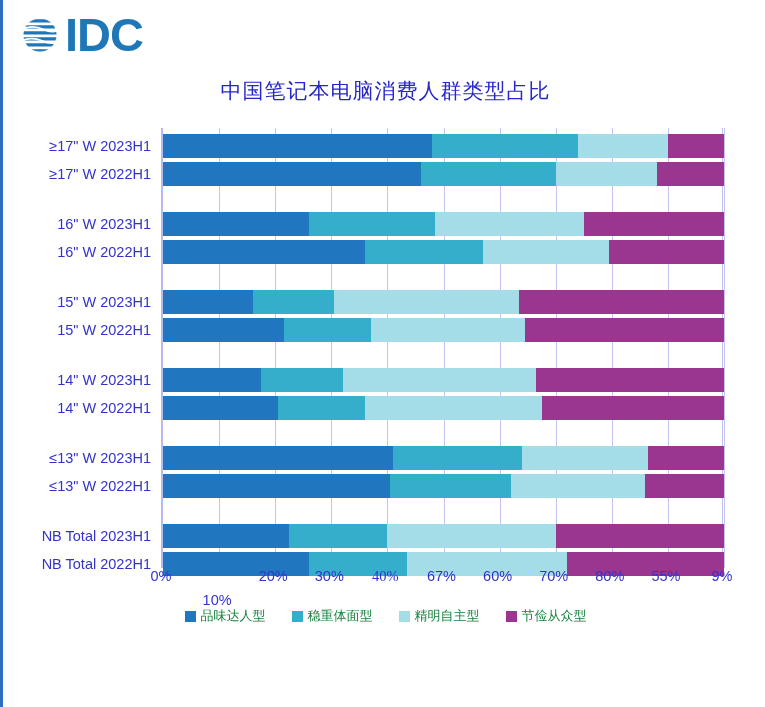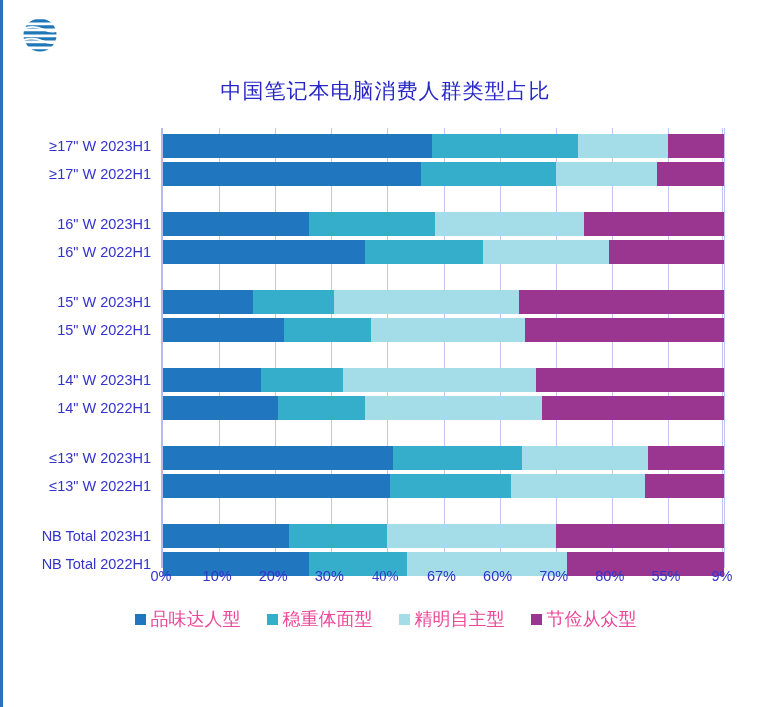--- a/index.html
+++ b/index.html
@@ -70,21 +70,21 @@
     transform: translateX(-50%);
     font-size: 14.5px; color: #3333cc; white-space: nowrap;
   }
   
   #legend {
     position: absolute; left: 0; top: 607px; width: 765px;
     display: flex; justify-content: center; align-items: center; gap: 26px;
   }
   .legend-item { display: flex; align-items: center; gap: 5px; }
   .legend-swatch { width: 11px; height: 11px; display: block; }
-  .legend-label { font-size: 18px; color: #ec4899; white-space: nowrap; }
+  .legend-label { font-size: 13px; color: #15803d; white-space: nowrap; }
   
   #source {
     position: absolute; left: 16px; top: 655px;
     font-size: 14.5px; color: #3333cc;
   }
 </style>
 </head>
 <body>
 
 <div id="page">
@@ -100,20 +100,21 @@
         <path d="M6 16 h88 v7 H6 z"></path>
         <path d="M2 29 h96 v7 H2 z"></path>
         <path d="M0 42 h100 v7 H0 z"></path>
         <path d="M0 55 h100 v7 H0 z"></path>
         <path d="M2 68 h96 v7 H2 z"></path>
         <path d="M6 81 h88 v7 H6 z"></path>
       </g>
       <path d="M14 36 q22 -8 44 2 q18 8 30 2" stroke="#ffffff" stroke-width="4" fill="none"></path>
       <path d="M10 62 q22 -9 46 1 q18 8 32 2" stroke="#ffffff" stroke-width="4" fill="none"></path>
     </svg>
+    <span id="logo-text">IDC</span>
   </div>
 
   <div id="chart-title">中国笔记本电脑消费人群类型占比</div>
 
   <div id="plot-wrap">
     <div id="cat-labels">
         <div class="cat-label" style="top: 11px;">≥17" W 2023H1</div>
         <div class="cat-label" style="top: 39px;">≥17" W 2022H1</div>
         <div class="cat-label" style="top: 89px;">16" W 2023H1</div>
         <div class="cat-label" style="top: 117px;">16" W 2022H1</div>
@@ -208,21 +209,21 @@
           <div class="seg" style="left: 0px; width: 145.86px; background: rgb(32, 119, 192);"></div>
           <div class="seg" style="left: 145.86px; width: 98.175px; background: rgb(53, 174, 203);"></div>
           <div class="seg" style="left: 244.035px; width: 159.885px; background: rgb(164, 221, 232);"></div>
           <div class="seg" style="left: 403.92px; width: 157.08px; background: rgb(155, 54, 144);"></div>
         </div>
       </div>
   </div>
 
   <div id="x-axis">
       <div class="x-tick" style="left: 0px;">0%</div>
-      <div class="x-tick" style="left: 56.1px;">10%</div>
+      <div class="x-tick" style="left: 56.1px; margin-top: 24px;">10%</div>
       <div class="x-tick" style="left: 112.2px;">20%</div>
       <div class="x-tick" style="left: 168.3px;">30%</div>
       <div class="x-tick" style="left: 224.4px; font-family: Liberation Serif, serif;">40%</div>
       <div class="x-tick" style="left: 280.5px;">67%</div>
       <div class="x-tick" style="left: 336.6px; text-align: right;">60%</div>
       <div class="x-tick" style="left: 392.7px;">70%</div>
       <div class="x-tick" style="left: 448.8px;">80%</div>
       <div class="x-tick" style="left: 504.9px;">55%</div>
       <div class="x-tick" style="left: 561px;">9%</div>
     </div>

